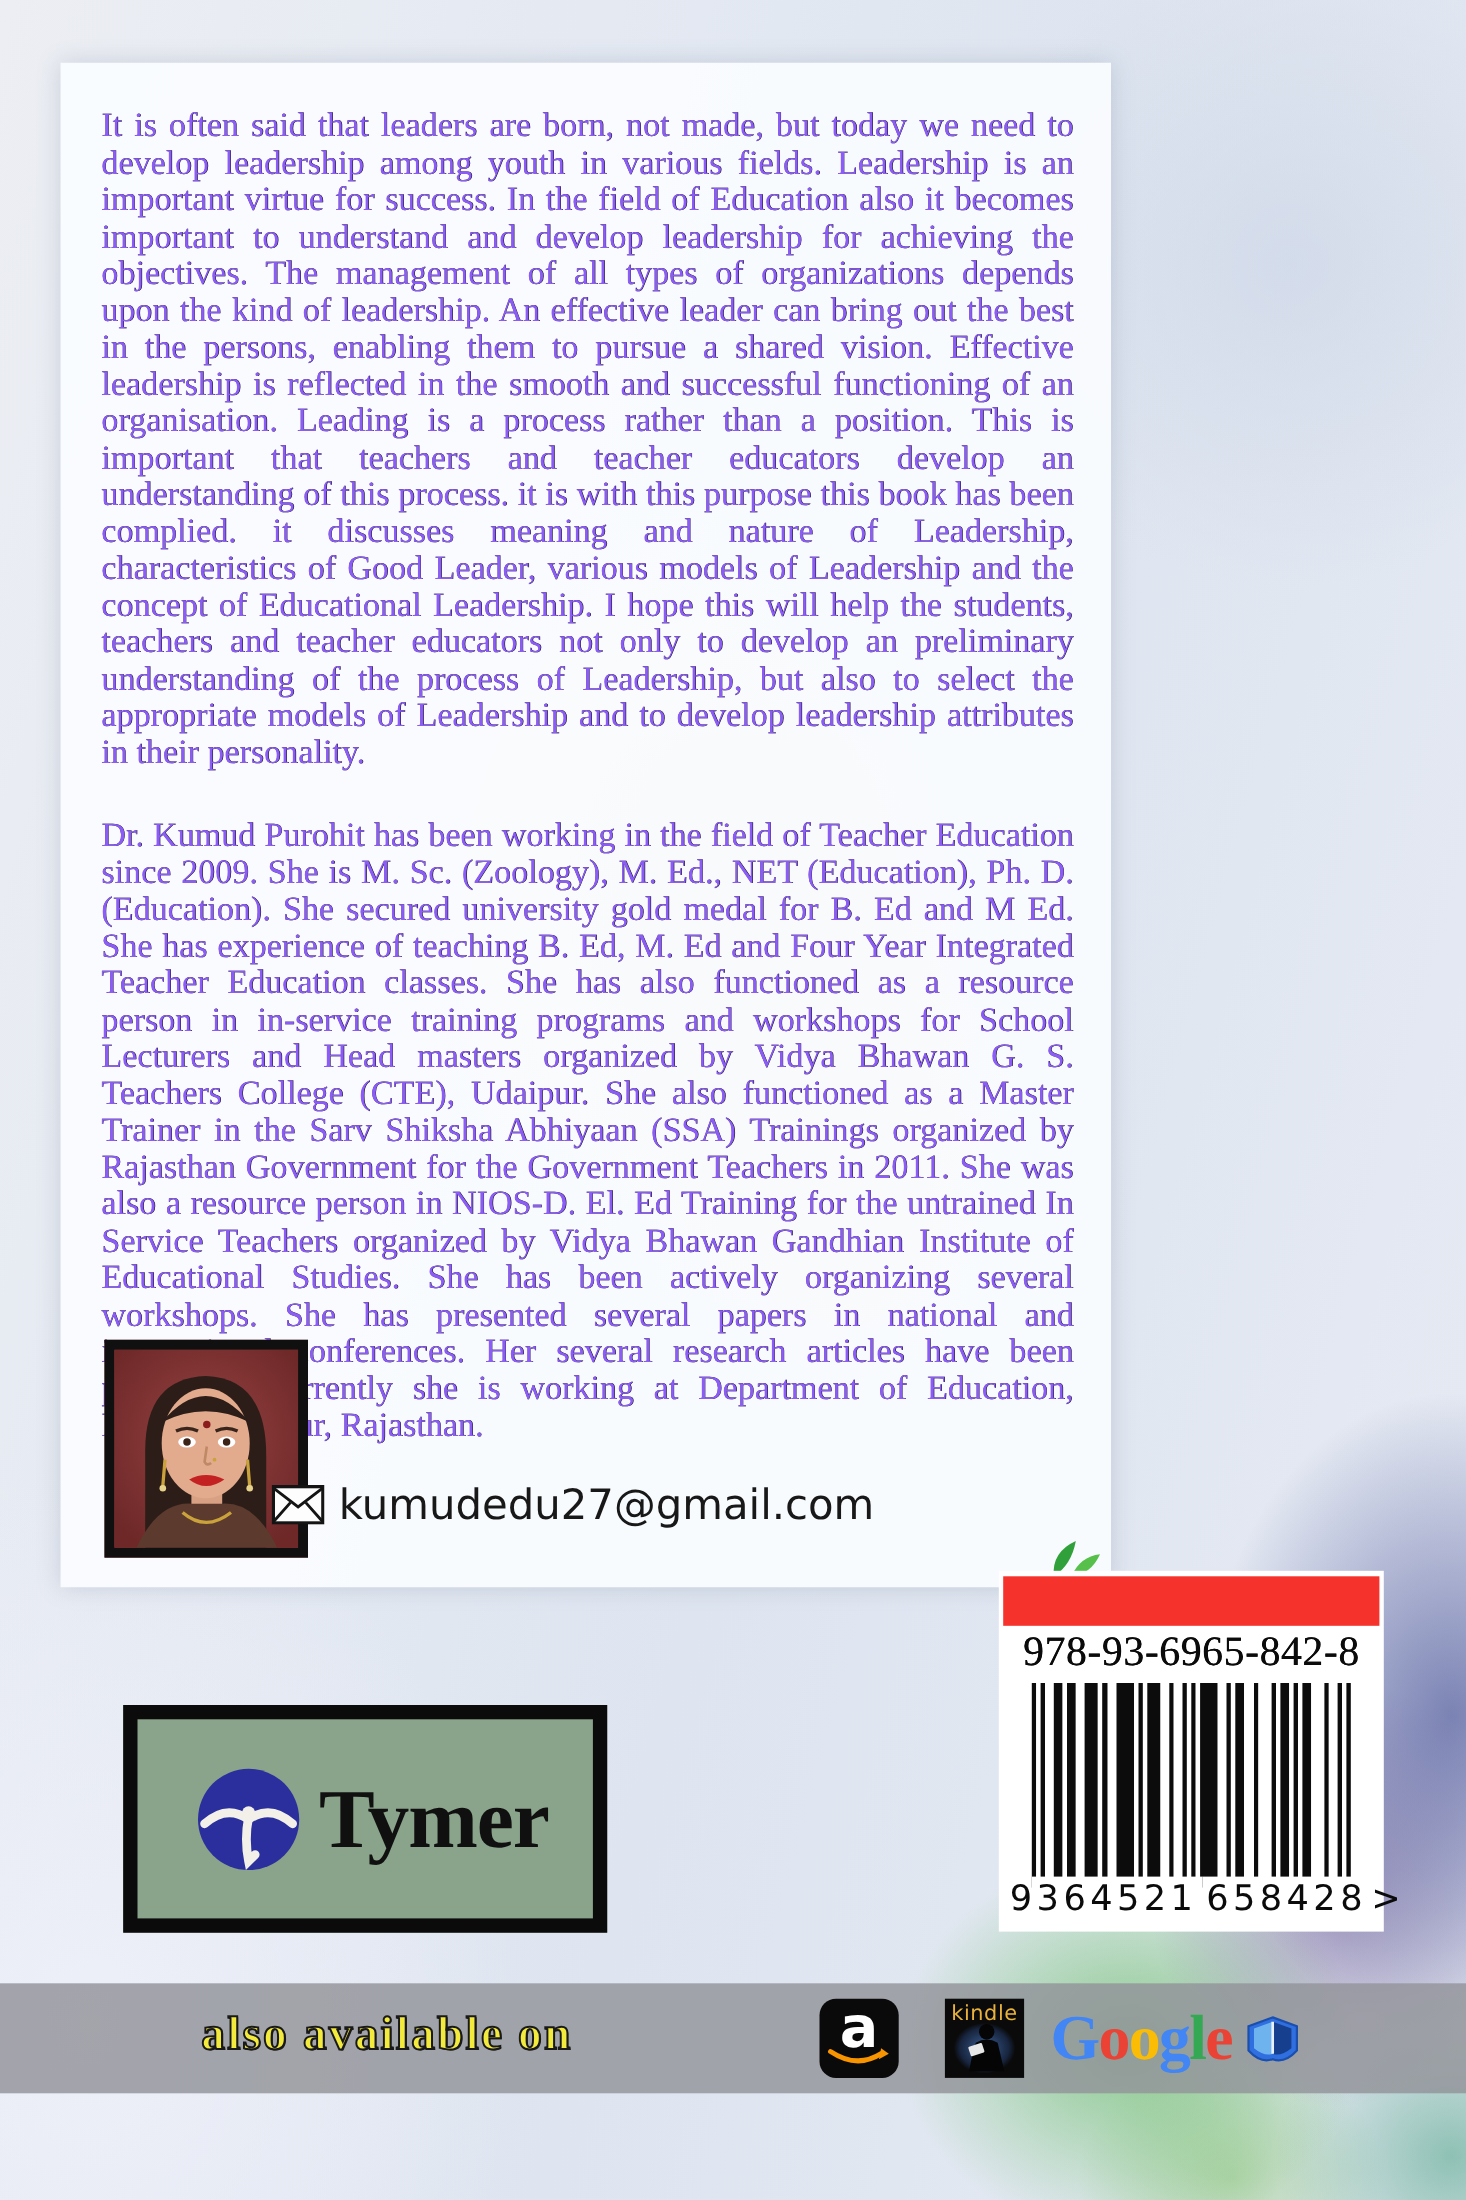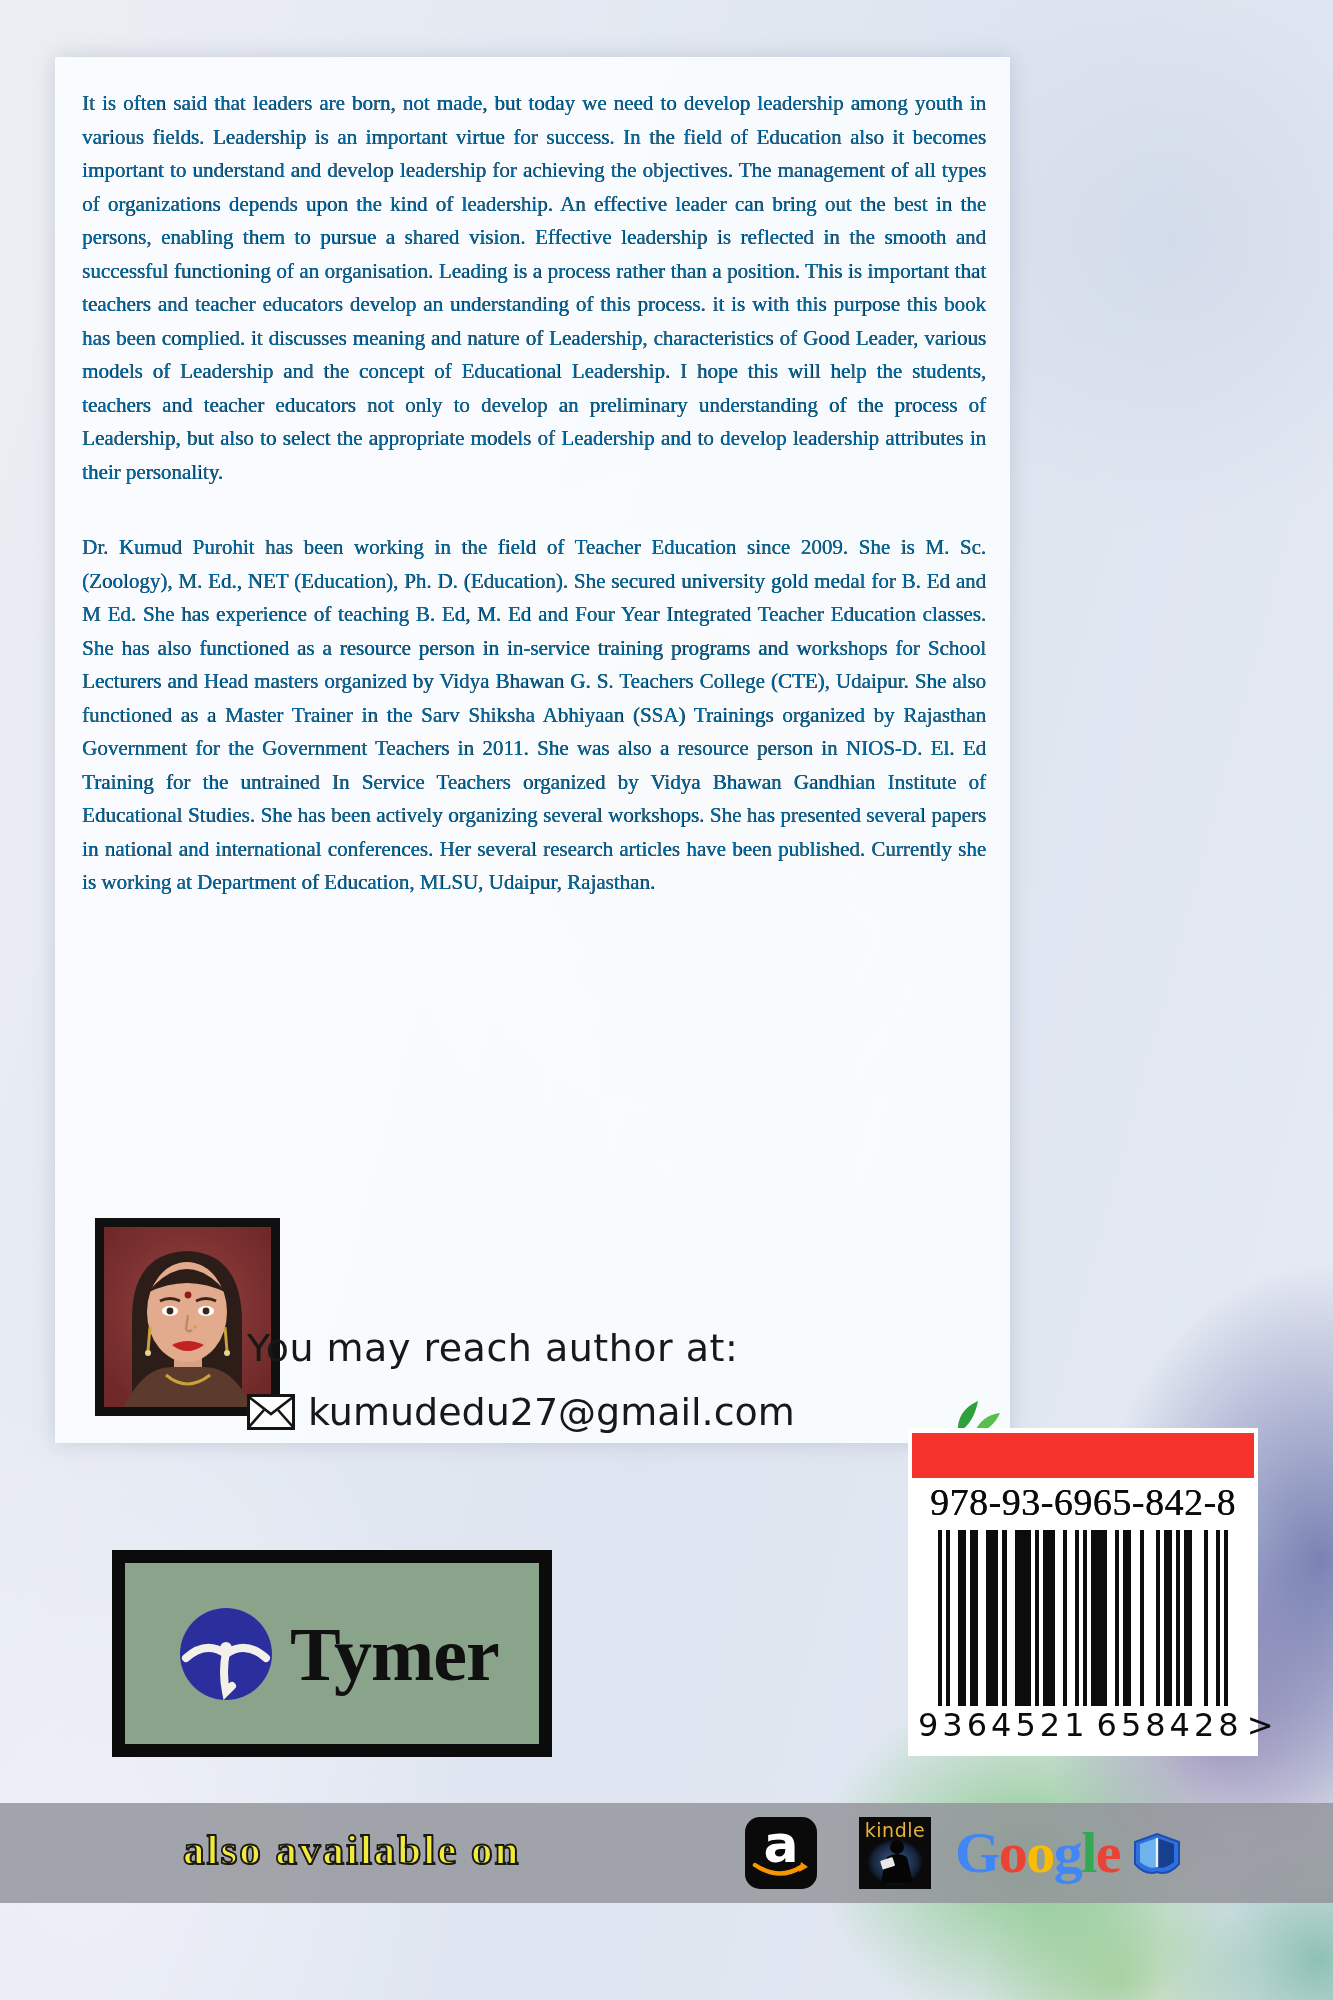--- a/index.html
+++ b/index.html
@@ -23,22 +23,22 @@
       linear-gradient(105deg,#eceef3 0%,#e4e9f2 30%,#dee5f0 55%,#e6eaf3 100%);
   }
   
   .panel{
     position:absolute;left:55px;top:57px;width:955px;height:1386px;z-index:1;
     background:rgba(251,253,255,.9);
     box-shadow:0 0 20px rgba(110,125,150,.28);
     padding:30px 24px 0 27px;box-sizing:border-box;
   }
   .bodytext{
-    font-size:21px;line-height:33.5px;color:#0369a1;text-align:justify;
-    text-shadow:.35px 0 0 #000;margin:0;
+    font-size:31px;line-height:33.5px;color:#8b5cf6;text-align:justify;
+    text-shadow:.35px 0 0 #000;margin:10px;
   }
   .bio{margin-top:42px;}
   
   .photo{
     position:absolute;left:95px;top:1218px;width:167px;height:180px;z-index:2;
     border:9px solid #101010;background:#7e3030;
   }
   .photo svg{display:block;width:100%;height:100%;}
   
   .contact{
@@ -159,21 +159,20 @@
     <circle cx="91" cy="100" r="1.7" fill="#caa23c"></circle>
     <path d="M68,118 Q83,110 100,118 Q83,130 68,118" fill="#c42222"></path>
 
     <path d="M46,100 L44,124 M121,100 L123,124" stroke="#caa23c" stroke-width="3"></path>
     <circle cx="44" cy="126" r="3" fill="#e6d28a"></circle>
       <circle cx="123" cy="126" r="3" fill="#e6d28a"></circle>
   </svg>
 </div>
 
 <div class="contact">
-  <div class="line1">You may reach author at:</div>
   <div class="line2">
     <svg class="envelope" viewBox="0 0 48 36">
       <rect x="1.5" y="1.5" width="45" height="33" fill="#fdfdfd" stroke="#141414" stroke-width="3"></rect>
       <path d="M2,3 L24,20 L46,3" fill="none" stroke="#141414" stroke-width="2.6"></path>
       <path d="M2,33 L17,16 M46,33 L31,16" fill="none" stroke="#141414" stroke-width="2.6"></path>
     </svg>
     <span>kumudedu27@gmail.com</span>
   </div>
 </div>
 

